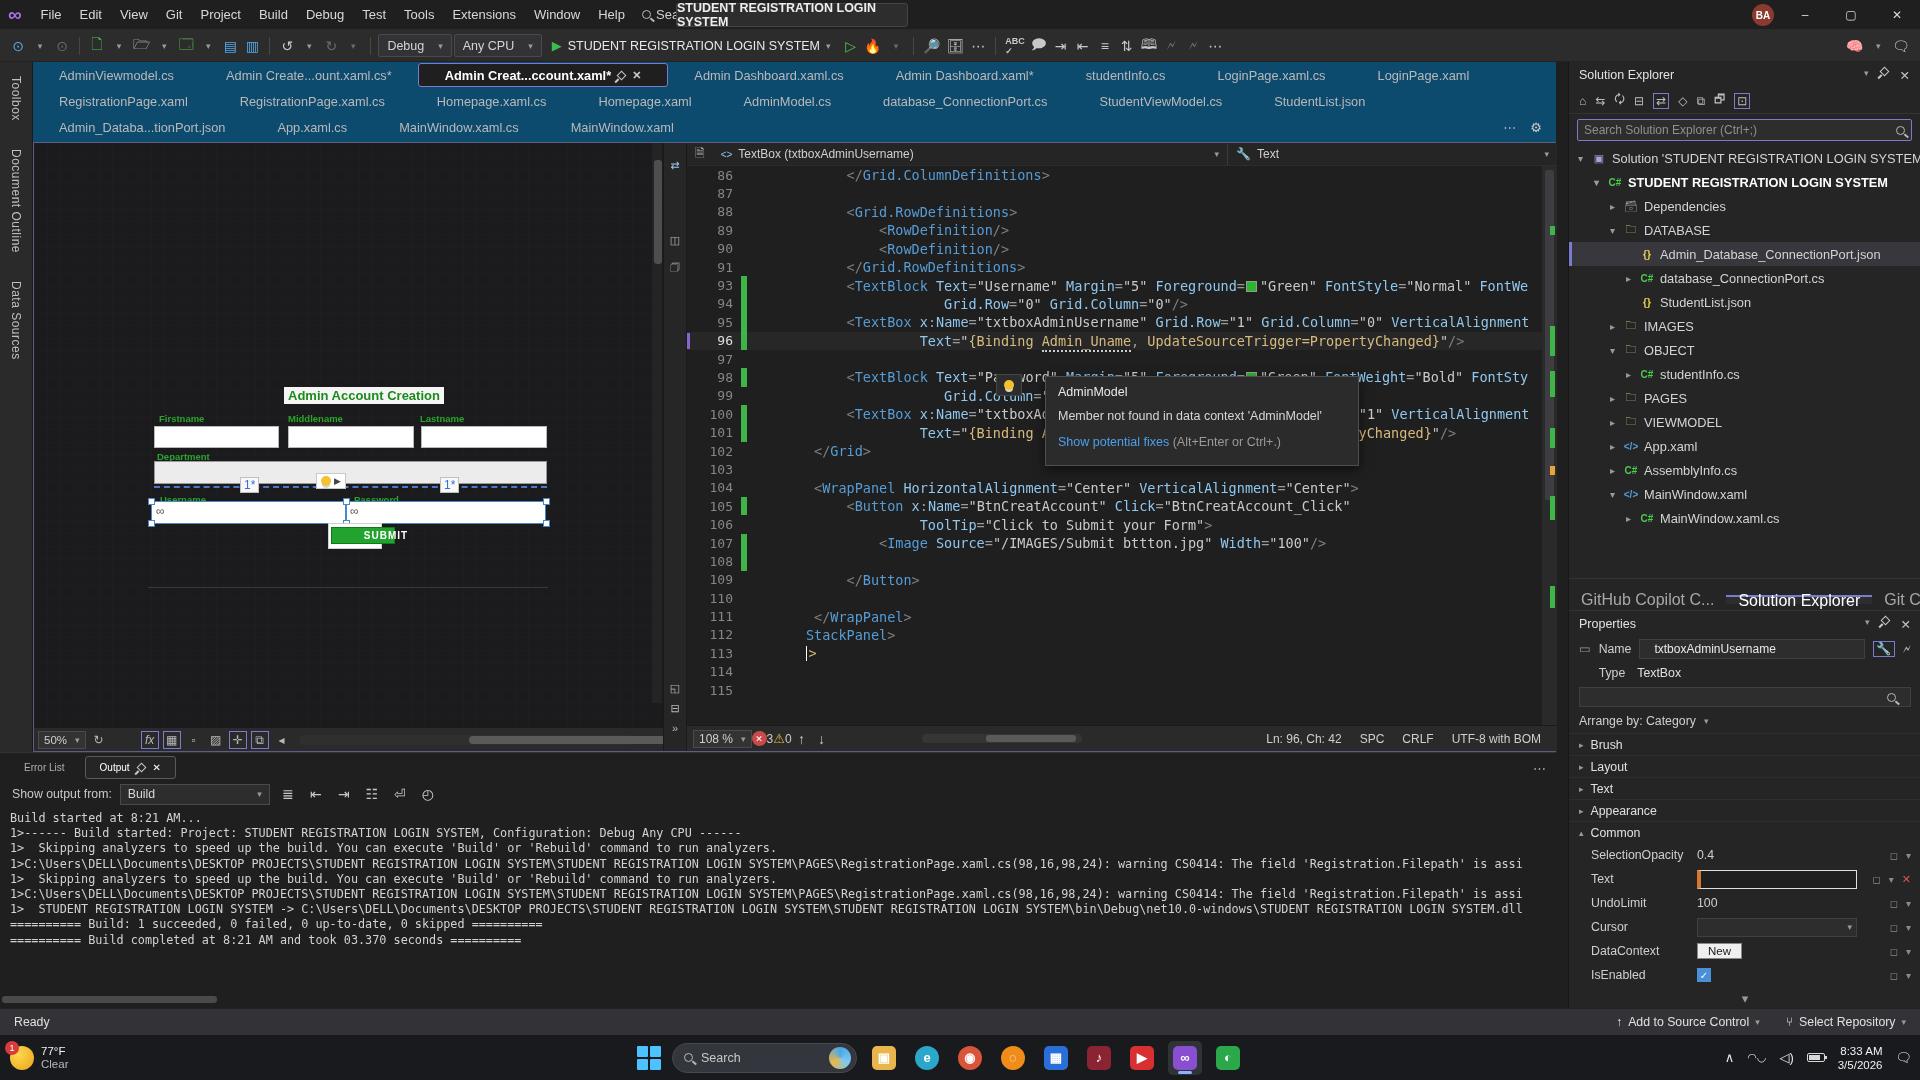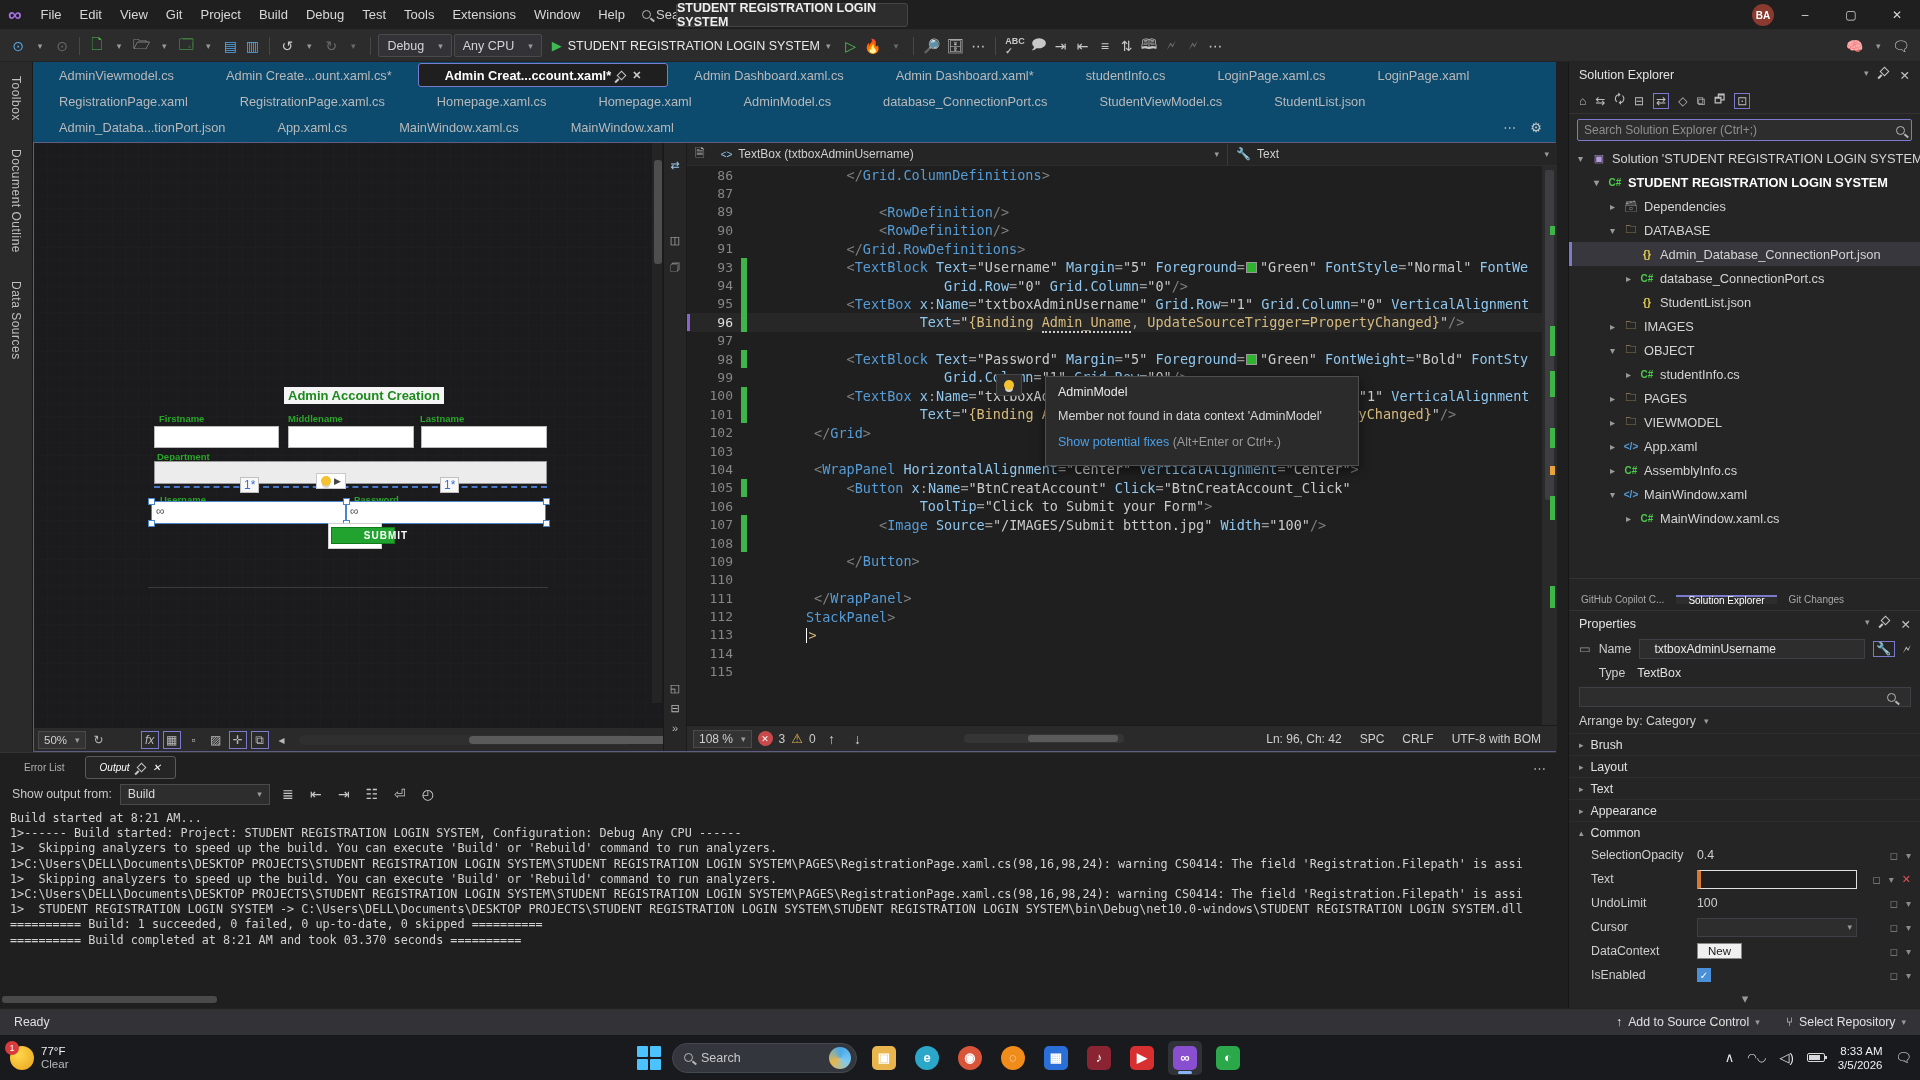--- a/index.html
+++ b/index.html
@@ -101,21 +101,21 @@
   .edmark { position:absolute; right:2px; width:5px; height:9px; }
   #ed-vthumb { position:absolute; right:3px; top:4px; width:9px; height:330px; background:#3e3e42; border-radius:2px; }
   #lightbulb { position:absolute; left:309px; top:231px; width:26px; height:22px; background:#2d2d30; border:1px solid #454545;
     display:flex; align-items:center; justify-content:center; gap:2px; }
   #tooltip { position:absolute; left:358px; top:233px; width:314px; height:90px; background:#2b2b2c;
     border:1px solid #4f4f52; box-shadow:0 4px 10px rgba(0,0,0,0.55); padding:8px 12px; font-size:12.5px; z-index:5; }
   #tooltip .tt-title { color:#e8e8e8; margin-bottom:10px; }
   #tooltip .tt-msg { color:#d6d6d6; margin-bottom:12px; }
   #tooltip .tt-link { color:#4aa0e8; } #tooltip .tt-short { color:#9a9a9a; }
   #editor-bar { position:absolute; left:0; bottom:0; width:870px; height:26px; background:#2a2a2b; border-top:1px solid #1a1a1a;
-    display:flex; align-items:center; gap:6px; padding:0 6px; font-size:12px; }
+    display:flex; align-items:center; padding:0 6px; font-size:12px; }
   .err-dot { width:15px; height:15px; border-radius:50%; background:#c84a4a; color:#fff; font-size:9px; display:flex; align-items:center; justify-content:center; }
   .warn-tri { color:#e8b84c; font-size:13px; }
   .escroll { width:160px; height:9px; background:#353536; border-radius:4px; position:relative; }
   .escroll-thumb { position:absolute; left:40%; width:90px; top:1px; height:7px; background:#5a5a5a; border-radius:3px; }
   #editor-bar .right { margin-left:auto; display:flex; gap:18px; color:#cfcfcf; padding-right:10px; }
 
   
   #sidepanel { position:absolute; left:1568px; top:62px; width:352px; height:946px; background:#252526; border-left:1px solid #161616; }
   .panel-head { height:26px; display:flex; align-items:center; padding:0 10px; color:#e2e2e2; font-size:12.5px; }
   .panel-head .ics { margin-left:auto; display:flex; gap:12px; color:#c0c0c0; }
@@ -128,21 +128,21 @@
   .titem { height:24px; display:flex; align-items:center; gap:5px; font-size:12.8px; color:#d4d4d4; white-space:nowrap; overflow:hidden; position:relative; }
   .titem.sel { background:#37373d; }
   .titem.sel::before { content:""; position:absolute; left:0; top:0; bottom:0; width:3px; background:#7b7bcd; }
   .texp { width:11px; color:#9a9a9a; font-size:10px; text-align:center; flex:none; }
   .tico { width:16px; text-align:center; flex:none; font-size:11px; }
   .ico-sln{color:#b39ddb} .ico-proj{color:#4ec94e; font-weight:bold; font-size:10px;}
   .ico-dep{color:#9a9a9a} .ico-folder{color:#dcb67a} .ico-cs{color:#4ec94e; font-weight:bold; font-size:10px;}
   .ico-json{color:#e8d44d; font-weight:bold; font-size:10px;} .ico-xaml{color:#569cd6; font-size:10px; font-weight:bold;}
   .titem.bold { font-weight:bold; color:#ffffff; }
   #se-footer { position:absolute; left:0; top:516px; width:352px; height:26px; display:flex; border-top:1px solid #333; background:#252526; }
-  .sf-tab { padding:0 12px; display:flex; align-items:center; font-size:10px; color:#a8a8a8; white-space:nowrap;margin-top:16px; }
+  .sf-tab { padding:0 12px; display:flex; align-items:center; font-size:16px; color:#a8a8a8; white-space:nowrap;margin-top:16px; }
   .sf-tab.active { color:#ffffff; border-top:2px solid #7b7bcd; background:#2d2d2e; }
 
   
   #props { position:absolute; left:0; top:548px; width:352px; height:398px; border-top:1px solid #333; background:#252526; }
   .prow { height:24px; display:flex; align-items:center; padding:0 10px; gap:8px; font-size:12.3px; color:#cfcfcf; }
   .prop-input { background:#2d2d2d; border:1px solid #3f3f46; height:20px; flex:1; color:#e8e8e8; padding:0 14px; font-size:12px; display:flex; align-items:center; }
   .wrench { color:#e8b64c; border:1px solid #7b7bcd; padding:0 2px; }
   .sect { height:22px; display:flex; align-items:center; gap:7px; padding:0 10px; color:#e0e0e0; font-size:12.3px; border-top:1px solid #2e2e30; }
   .common-row { height:24px; display:flex; align-items:center; padding:0 0 0 22px; font-size:12.3px; color:#cfcfcf; }
   .common-row .plabel { width:106px; flex:none; }
@@ -151,21 +151,21 @@
   .ptext-input { width:160px; height:19px; background:#1f1f1f; border:1px solid #e0e0e0; border-left:4px solid #d77832; }
   .pnew-btn { background:#f0f0f0; color:#1b1b1b; font-size:11.5px; padding:1px 10px; border:1px solid #888; }
   .pcheck { width:14px; height:14px; background:#4a90d9; color:#fff; font-size:10px; display:flex; align-items:center; justify-content:center; }
   .pdrop { width:160px; height:19px; background:#2d2d2d; border:1px solid #3f3f46; display:flex; align-items:center; justify-content:flex-end; padding:0 4px; color:#9a9a9a; font-size:9px; }
   .red-x { color:#e05252; font-size:11px; }
 
   
   #bottom { position:absolute; left:0; top:752px; width:1556px; height:256px; background:#1f1f1f; border-top:1px solid #333; }
   #bp-tabs { height:28px; display:flex; align-items:center; padding:0 10px; gap:6px; }
   .bp-tab { padding:0 14px; height:23px; display:flex; align-items:center; gap:8px; color:#b0b0b0; font-size:10px; }
-  .bp-tab.active { border:1px solid #5a5a5a; border-radius:3px; color:#ffffff; background:#252526;font-style:italic; }
+  .bp-tab.active { border:1px solid #5a5a5a; border-radius:3px; color:#ffffff; background:#252526; }
   #bp-toolbar { height:26px; display:flex; align-items:center; gap:8px; padding:0 12px; font-size:12.3px; color:#c8c8c8; }
   .bp-combo { width:150px; height:21px; background:#2d2d2d; border:1px solid #4a4a4a; display:flex; align-items:center; padding:0 7px; color:#d8d8d8; }
   .bp-combo .chev { margin-left:auto; }
   #bp-text { padding:4px 0 0 10px; }
   .oline { font-family:"DejaVu Sans Mono",monospace; font-size:11.8px; line-height:15.2px; color:#d2d2d2; white-space:pre; overflow:hidden; }
   #bp-hscroll { position:absolute; left:0; bottom:3px; width:1556px; height:9px; }
   #bp-hthumb { position:absolute; left:2px; width:215px; height:7px; background:#4a4a4a; border-radius:3px; }
   #bp-dots { position:absolute; right:10px; top:8px; color:#c0c0c0; }
 
   
@@ -457,20 +457,25 @@
           <span class="cl-num">86</span>
           <span class="cl-bar"></span>
           <pre class="cl-text">            <span class="tk-p">&lt;/</span><span class="tk-t">Grid.ColumnDefinitions</span><span class="tk-p">&gt;</span></pre>
         </div>
         <div class="cline">
           <span class="cl-num">87</span>
           <span class="cl-bar"></span>
           <pre class="cl-text"></pre>
         </div>
         <div class="cline">
+          <span class="cl-num">88</span>
+          <span class="cl-bar"></span>
+          <pre class="cl-text">            <span class="tk-p">&lt;</span><span class="tk-t">Grid.RowDefinitions</span><span class="tk-p">&gt;</span></pre>
+        </div>
+        <div class="cline">
           <span class="cl-num">89</span>
           <span class="cl-bar"></span>
           <pre class="cl-text">                <span class="tk-p">&lt;</span><span class="tk-t">RowDefinition</span><span class="tk-p">/&gt;</span></pre>
         </div>
         <div class="cline">
           <span class="cl-num">90</span>
           <span class="cl-bar"></span>
           <pre class="cl-text">                <span class="tk-p">&lt;</span><span class="tk-t">RowDefinition</span><span class="tk-p">/&gt;</span></pre>
         </div>
         <div class="cline">

